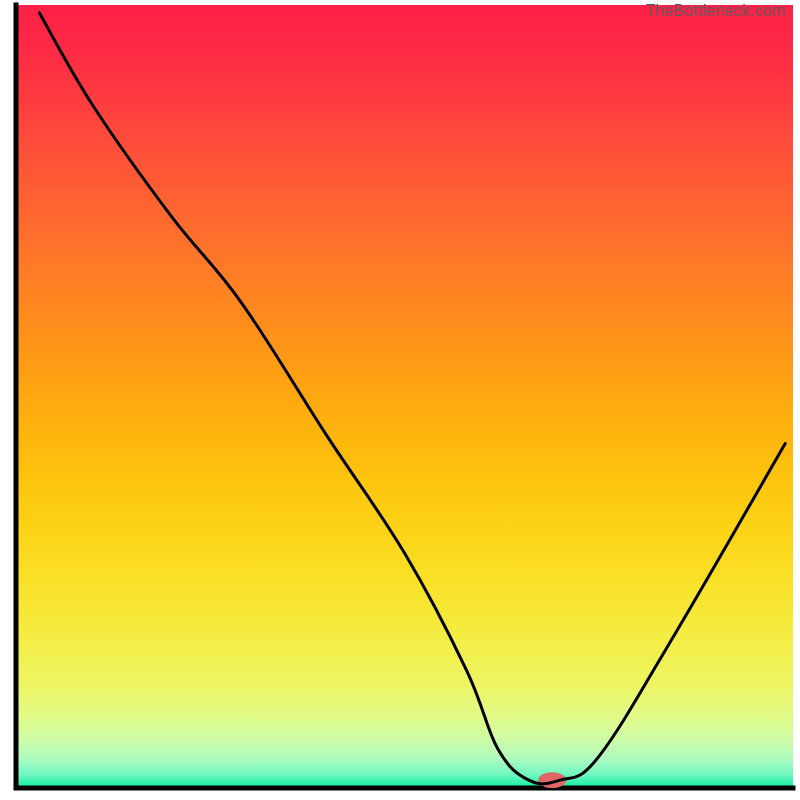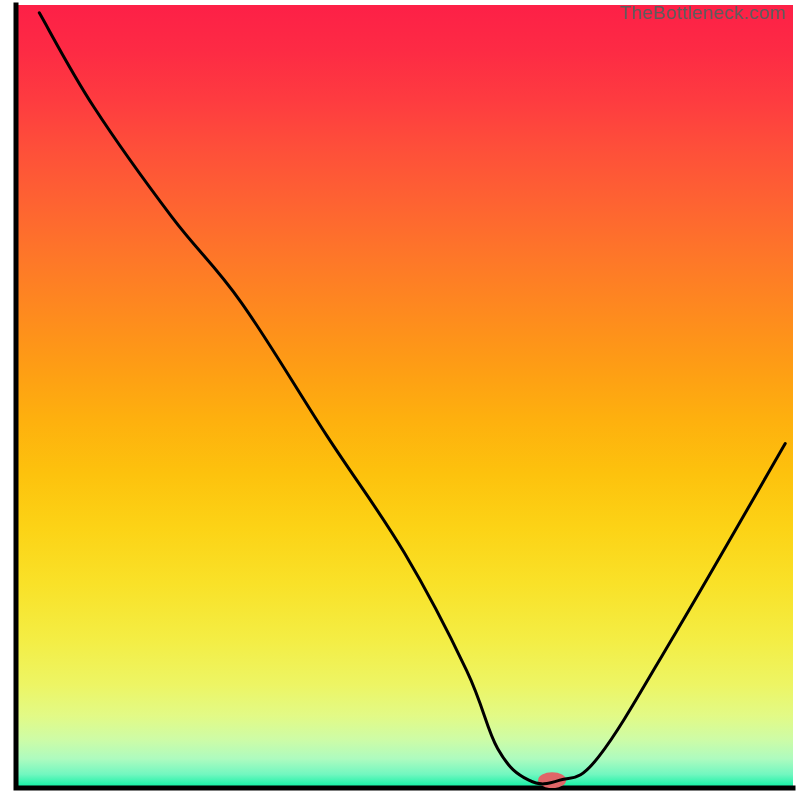--- a/index.html
+++ b/index.html
@@ -13,21 +13,21 @@
   }
   #chart-container {
     position: relative;
     width: 800px;
     height: 800px;
   }
   #watermark {
     position: absolute;
     top: 2px;
     right: 14px;
-    font-size: 19px;
+    font-size: 16px;
     font-weight: 400;
     color: #5c5c5c;
     letter-spacing: 0.2px;
     z-index: 10;
   }
   svg {
     display: block;
   }
 </style>
 </head>

